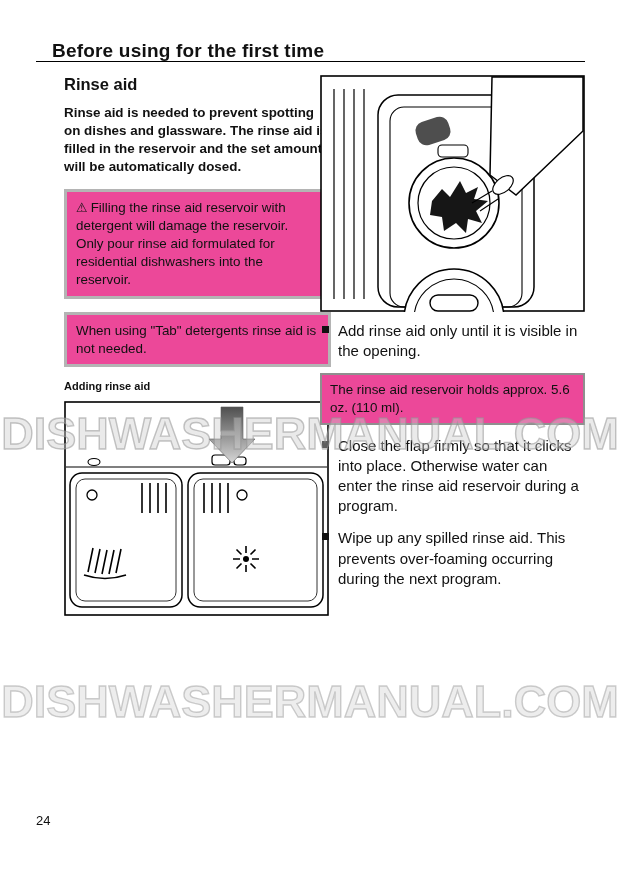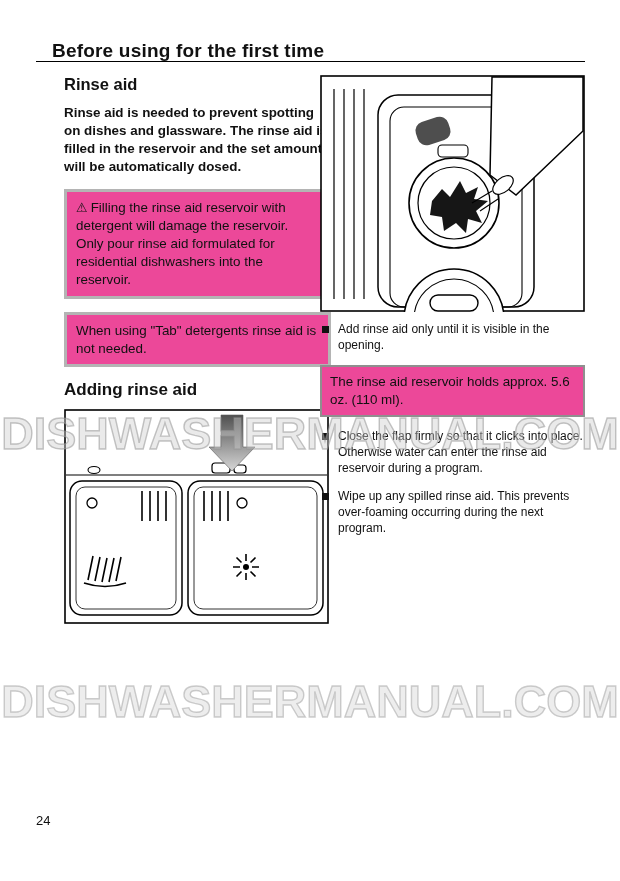--- a/index.html
+++ b/index.html
@@ -7,27 +7,27 @@
     position:relative;width:620px;height:881px;background:#fff;
     font-family:"Liberation Sans","DejaVu Sans",sans-serif;color:#111;
     overflow:hidden;margin:0 auto;
   }
   .page-title{position:absolute;left:36px;top:24px;margin:16px;font-size:19px;font-weight:bold;letter-spacing:.2px;}
   .title-rule{position:absolute;left:36px;top:61px;width:549px;border-top:1.6px solid #000;}
   .col{position:absolute;top:75px;}
   .col-left{left:36px;width:267px;padding-left:28px;}
   .col-right{left:320px;width:265px;}
   h2.section{font-size:16.5px;margin:0 0 10px 0;font-weight:bold;}
-  h3.subsection{font-size:17px;margin:4px 0 9px 0;font-weight:bold;}
+  h3.subsection{font-size:11px;margin:4px 0 9px 0;font-weight:bold;}
   .body{font-size:13.4px;line-height:1.34;margin:0 0 13px 0;font-weight:bold;}
   .note-box{border:3px solid #b4b4b4;padding:7px 9px;font-size:13.4px;line-height:1.34;margin:0 0 13px 0;background:#ec4899;}
   .note-box.thin{border:2px solid #8f8f8f;padding:6px 8px;margin:0 0 11px 0;}
   .warn-icon{font-size:13px;margin-right:3px;}
   .figure{margin:0 0 9px 0;line-height:0;}
-  .bullet{display:flex;font-size:12px;line-height:1.34;margin:0 0 12px 0;}
+  .bullet{display:flex;font-size:15px;line-height:1.34;margin:0 0 12px 0;}
   .marker{flex:0 0 auto;width:7px;height:7px;background:#111;margin:5px 9px 0 2px;}
   .btext{flex:1 1 auto;}
   .page-number{position:absolute;left:36px;top:813px;font-size:13px;}
   .watermark{
     position:absolute;left:-6px;width:632px;text-align:center;font-weight:bold;
     font-size:45px;white-space:nowrap;pointer-events:none;z-index:6;
     color:rgba(205,205,205,0.42);
     -webkit-text-stroke:1.4px rgba(150,150,150,0.55);
   }
   .wm1{top:408px;}

